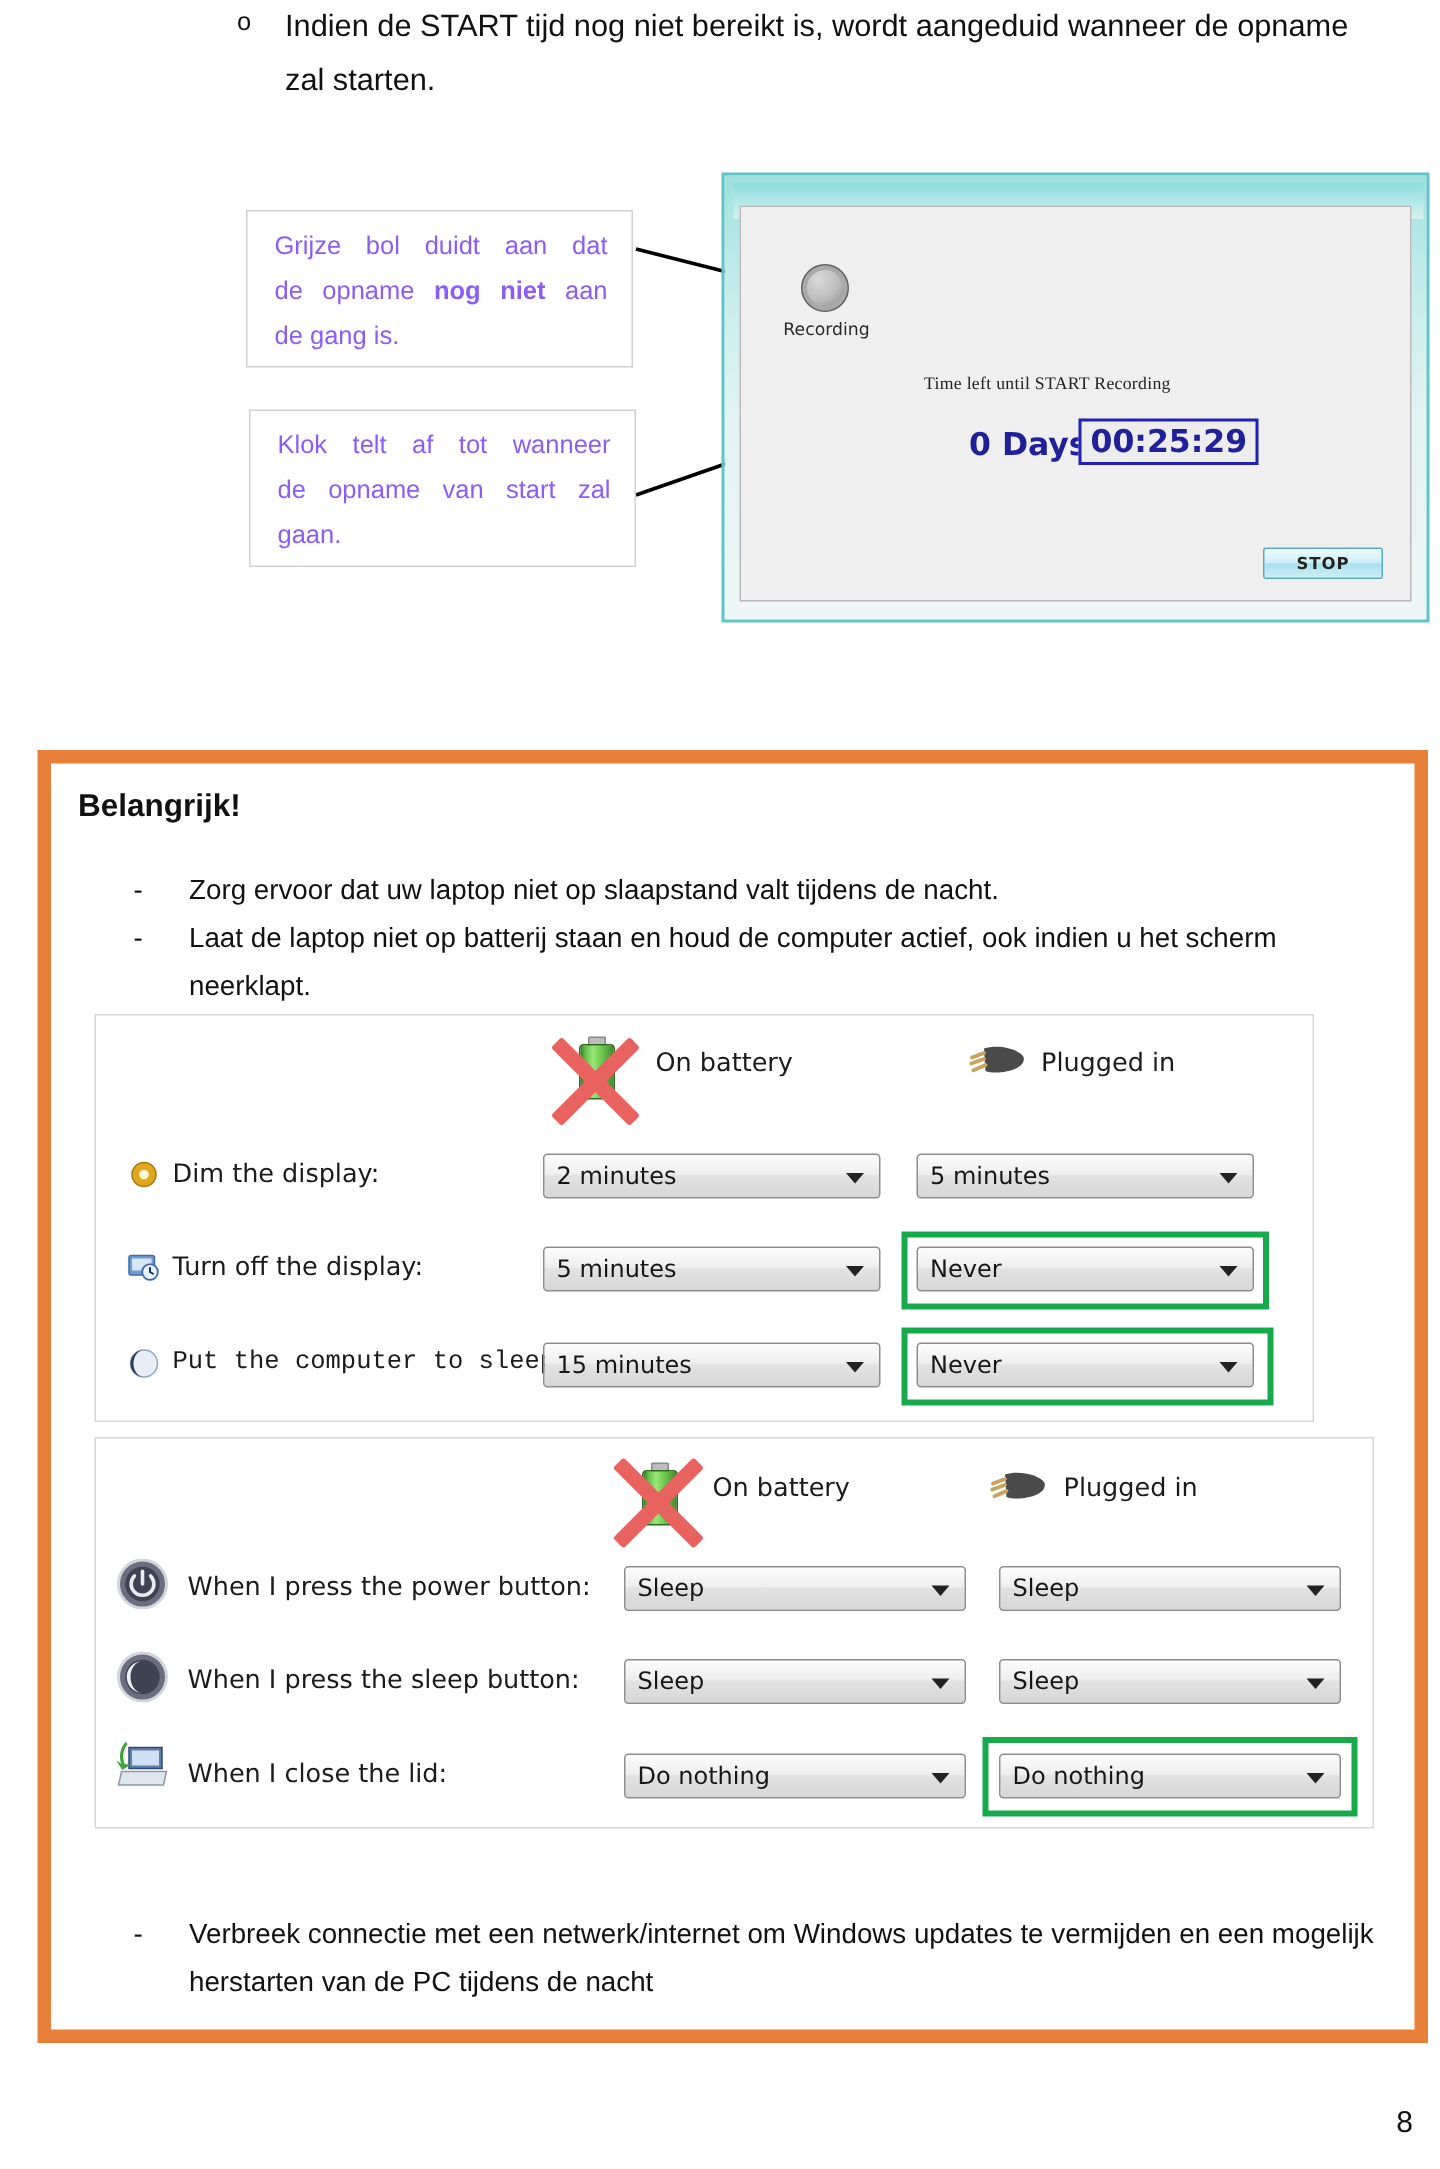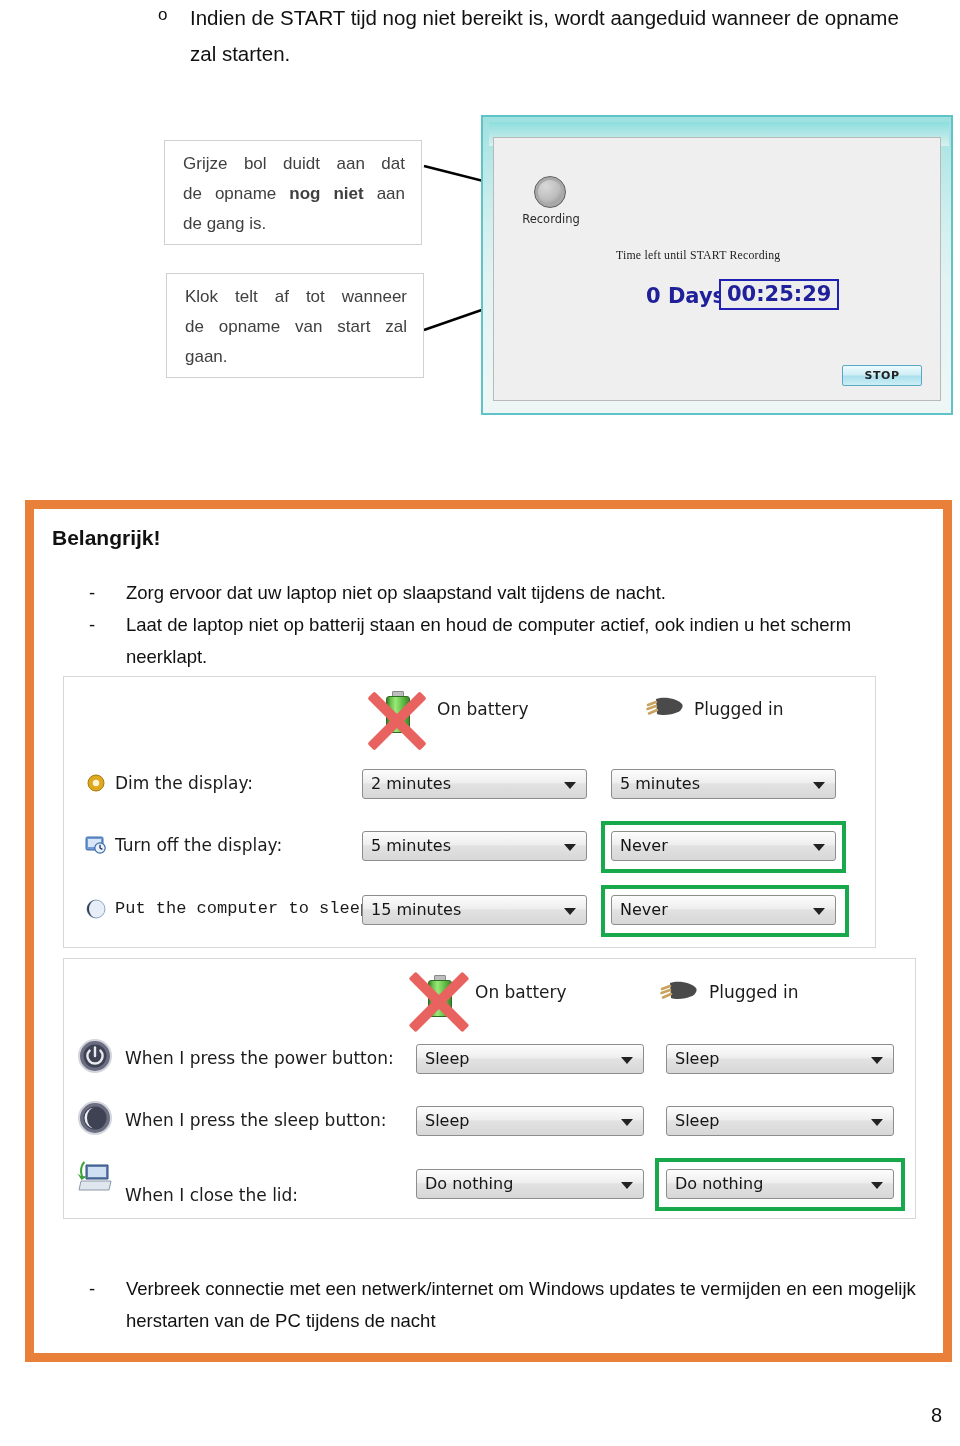--- a/index.html
+++ b/index.html
@@ -14,21 +14,21 @@
   .page{position:absolute;left:0;top:0;width:960px;height:1446px;}
 
   
   .top-bullet{position:absolute;left:120px;top:0px;width:790px;}
   .top-bullet .marker{position:absolute;left:38px;top:6px;font-size:17px;line-height:1;color:#111;}
   .top-bullet .btext{position:absolute;left:70px;top:0px;width:715px;font-size:20.5px;line-height:36px;color:#111;}
 
   
   .callout{
     position:absolute;border:1px solid #d0d0d0;background:#fff;
-    font-size:17px;line-height:30px;text-align:justify;color:#404040;
+    font-size:17px;line-height:30px;text-align:justify;color:#8b5cf6;
     box-sizing:border-box;padding:8px 16px 8px 18px;
   }
   .callout b{font-weight:bold;}
   #callout-1{left:164px;top:140px;width:258px;height:105px;}
   #callout-2{left:166px;top:273px;width:258px;height:105px;}
   .callout .jl{text-align:justify;text-align-last:justify;}
   .callout .last{text-align:center;text-align-last:left;}
 
   
   .arrowsvg{position:absolute;left:0;top:0;width:960px;height:1446px;pointer-events:none;}
@@ -299,21 +299,21 @@
       <span class="val">Sleep</span>
         <span class="caret"></span>
     </div>
 
     <svg class="pi" style="left:12px;top:200px;width:38px;height:36px;" viewBox="0 0 38 36">
       <path d="M10,6 L32,6 L32,20 L10,20 Z" fill="#5f7fae" stroke="#2f4a74" stroke-width="1"></path>
       <path d="M12,8 L30,8 L30,18 L12,18 Z" fill="#cfe0f2"></path>
       <path d="M5,22 L35,22 L33,31 L3,31 Z" fill="#dfe6ee" stroke="#8b99a8" stroke-width="1"></path>
       <path d="M8,2 C4,6 3,12 5,17 L1.5,14.5 L5.5,21 L11,17.5 L7,17 C5.5,12 6,7 9,4 Z" fill="#3ea33a"></path>
     </svg>
-    <div class="row-label" style="left:61px;top:214px;margin-top:12px;">When I close the lid:</div>
+    <div class="row-label" style="left:61px;top:214px;">When I close the lid:</div>
     <div class="combo" style="left:352px;top:210px;width:228px;">
       <span class="val">Do nothing</span>
         <span class="caret"></span>
     </div>
     <div class="greenbox" style="left:591px;top:199px;width:250px;height:53px;"></div>
     <div class="combo" style="left:602px;top:210px;width:228px;">
       <span class="val">Do nothing</span>
         <span class="caret"></span>
     </div>
   </div>

